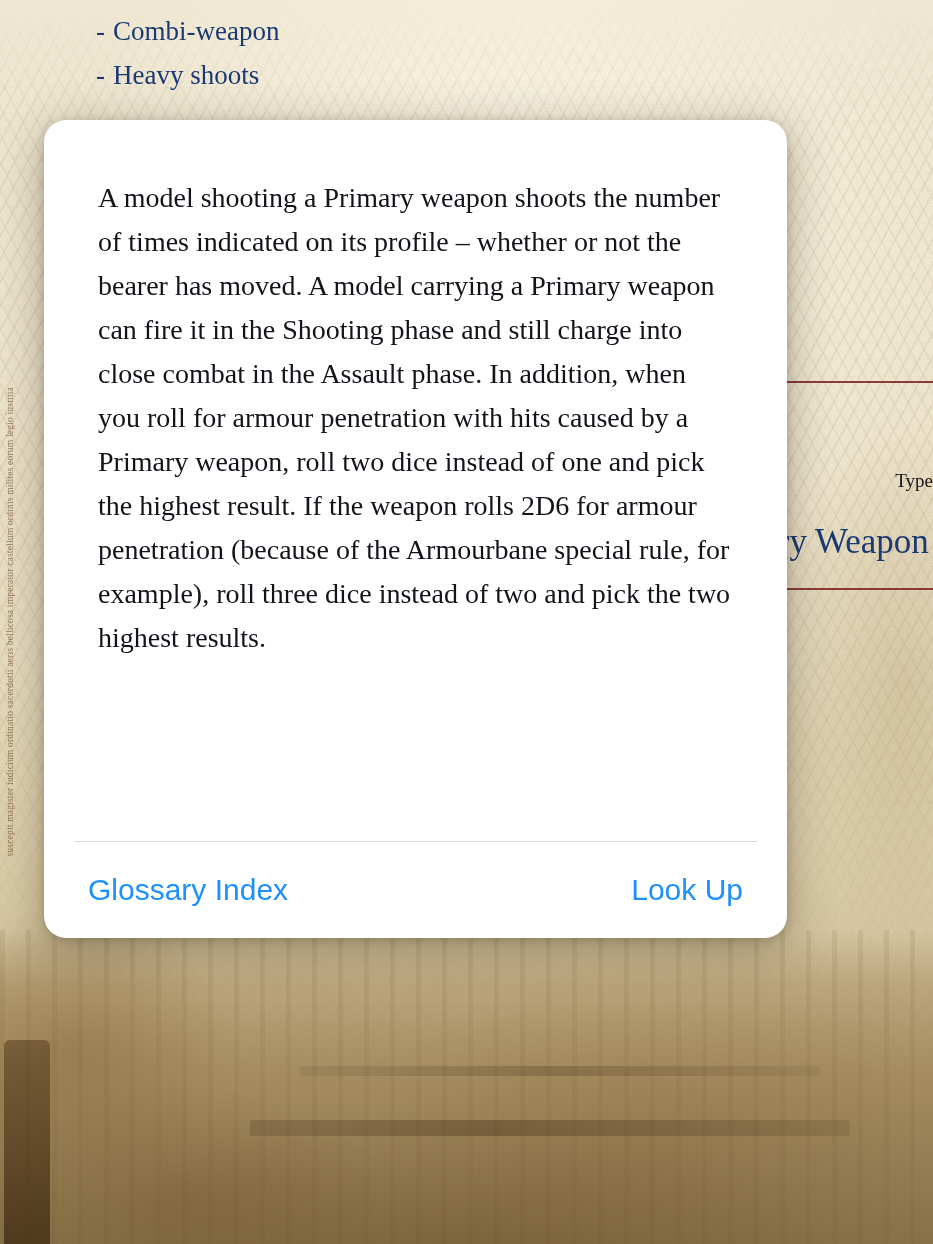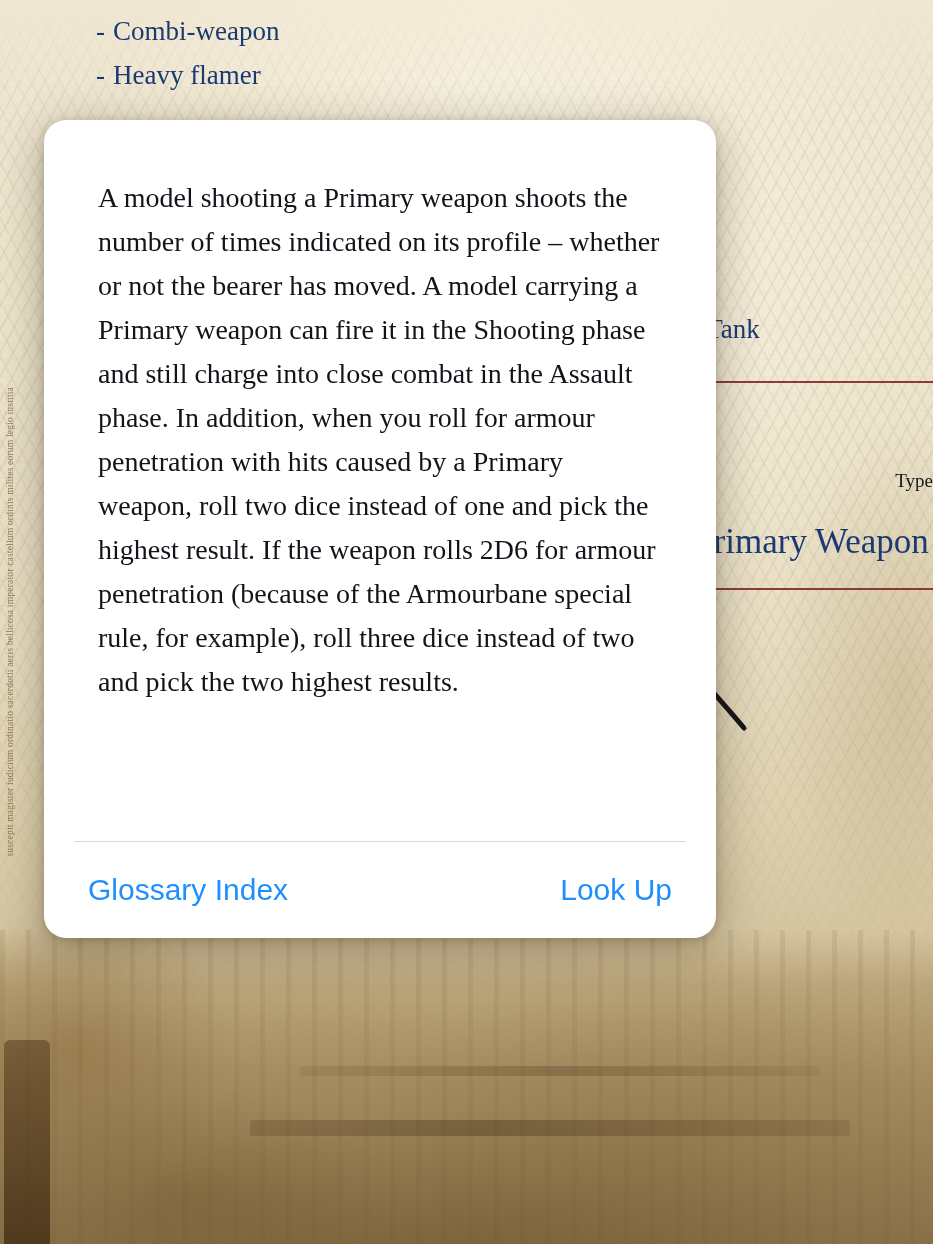--- a/index.html
+++ b/index.html
@@ -183,21 +183,21 @@
     width: 110px;
     height: 110px;
     pointer-events: none;
   }
 
   
   #popover {
     position: absolute;
     left: 44px;
     top: 120px;
-    width: 672px;
+    width: 743px;
     height: 818px;
     background: #ffffff;
     border-radius: 22px;
     box-shadow: 0 10px 46px rgba(40,30,12,0.34), 0 2px 10px rgba(40,30,12,0.20);
     overflow: hidden;
     display: flex;
     flex-direction: column;
   }
   #popover-body {
     flex: 1 1 auto;
@@ -245,21 +245,21 @@
 
   <div id="left-margin-text">
     <span>suscepit magister iudicium ordinatio sacerdotii aeris bellicosa imperator castellum ordinis milites eorum legio iustitia</span>
   </div>
 
   <div class="bullet-list">
     <div class="bullet">
       <span class="dash">-</span><span>Combi-weapon</span>
     </div>
     <div class="bullet">
-      <span class="dash">-</span><span>Heavy flamer</span>
+      <span class="dash">-</span><span>Heavy shoots</span>
     </div>
   </div>
 
   <div id="vehicle-label">nd Tank</div>
 
   <div class="rule-line" id="rule-top"></div>
   <div id="type-heading">Type</div>
   <div id="type-value">Primary Weapon</div>
   <div class="rule-line" id="rule-bot"></div>
 

